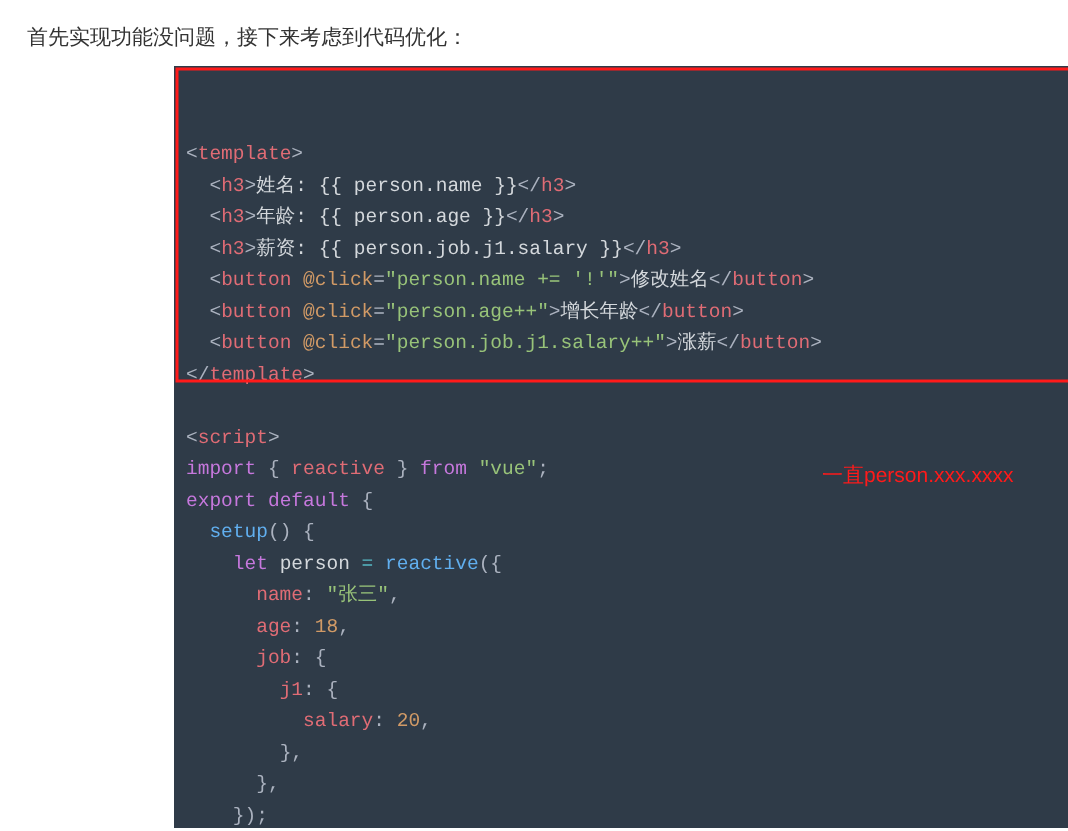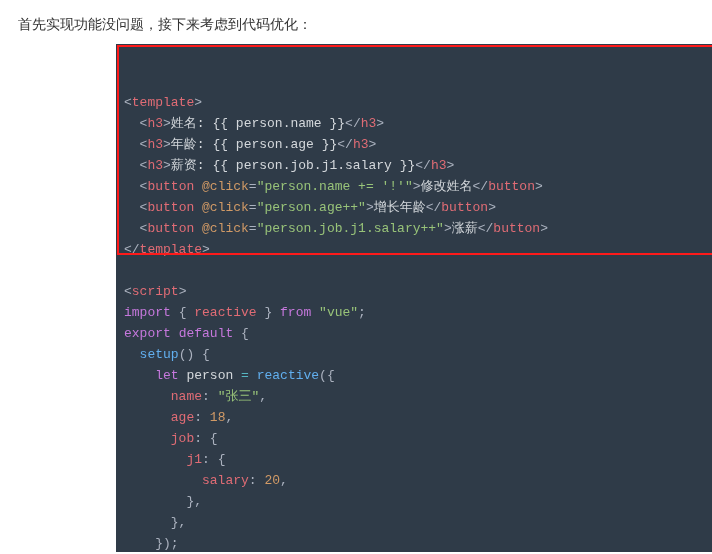--- a/index.html
+++ b/index.html
@@ -97,14 +97,14 @@
     <span class="kw">let</span> <span class="txt">person</span> <span class="op">=</span> <span class="fn">reactive</span><span class="p">({</span>
       <span class="id">name</span><span class="p">:</span> <span class="str">"张三"</span><span class="p">,</span>
       <span class="id">age</span><span class="p">:</span> <span class="num">18</span><span class="p">,</span>
       <span class="id">job</span><span class="p">: {</span>
         <span class="id">j1</span><span class="p">: {</span>
           <span class="id">salary</span><span class="p">:</span> <span class="num">20</span><span class="p">,</span>
         <span class="p">},</span>
       <span class="p">},</span>
     <span class="p">});</span>
      
-<div class="annotation"><br></div>
+<div class="annotation"><br><span>一直person.xxx.xxxx</span></div>
 </div>
 
 </body></html>

